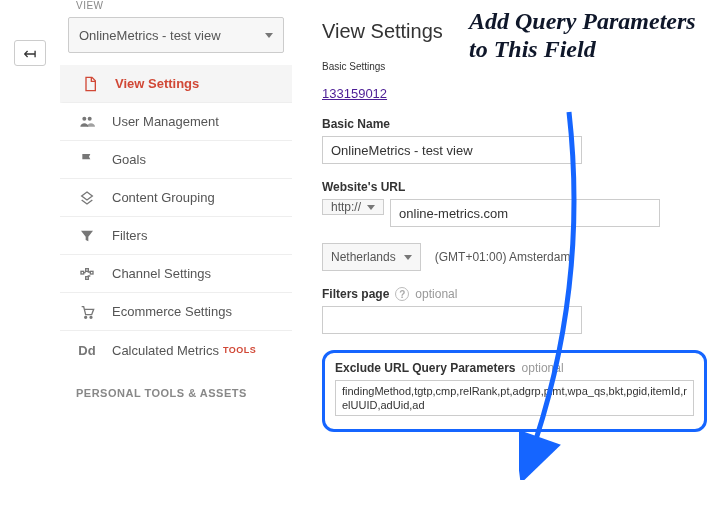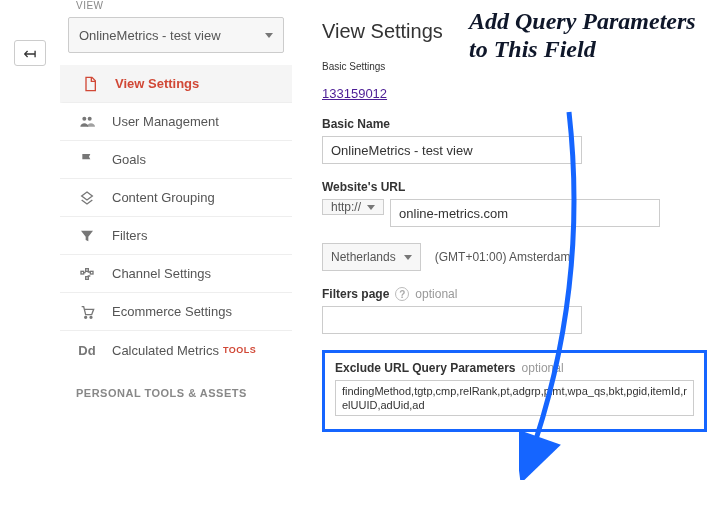--- a/index.html
+++ b/index.html
@@ -27,21 +27,21 @@
   .opt { font-size: 12px; color: #999; font-weight: normal; }
   .val { font-size: 13px; color: #4c1d95; text-decoration: underline; }
   .txt { width: 260px; height: 28px; border: 1px solid #ccc; padding: 0 8px; font-size: 13px; color: #333; }
   .url-row { display: flex; gap: 6px; }
   .proto { height: 16px; border: 1px solid #ccc; padding: 0 8px; font-size: 12px; color: #555; background: #f7f7f7; display: flex; align-items: center; gap: 6px; cursor: pointer; }
   .url-in { flex: 1; max-width: 270px; height: 28px; border: 1px solid #ccc; padding: 0 8px; font-size: 13px; color: #333; }
   .tz-row { display: flex; align-items: center; gap: 14px; }
   .tz-sel { height: 28px; border: 1px solid #ccc; padding: 0 8px; font-size: 12px; color: #555; background: #f7f7f7; display: flex; align-items: center; gap: 8px; cursor: pointer; }
   .tz-txt { font-size: 12px; color: #555; }
   .help { width: 14px; height: 14px; border: 1px solid #bbb; border-radius: 50%; font-size: 10px; color: #aaa; display: inline-flex; align-items: center; justify-content: center; }
-  .exclude-box { border: 3px solid #1565ff; border-radius: 0; padding: 8px 10px 10px 10px; margin-top: 6px; }
+  .exclude-box { border: 3px solid #1565ff; border-radius: 12px; padding: 8px 10px 10px 10px; margin-top: 6px; }
   .exclude-ta { width: 100%; height: 36px; border: 1px solid #ccc; padding: 3px 6px; font-size: 11px; color: #333; font-family: Arial, sans-serif; resize: none; line-height: 1.3; }
   .annotation { position: absolute; top: 8px; right: 20px; width: 230px; font-family: "Comic Sans MS", cursive; font-size: 24px; font-weight: bold; font-style: italic; color: #0f172a; line-height: 1.15; text-align: left; pointer-events: none; }
   .arrow { position: absolute; top: 110px; right: 120px; pointer-events: none; }
 </style>
 </head>
 <body>
 
 <div class="container">
   <div class="back-wrap">
     <div class="back-btn">

